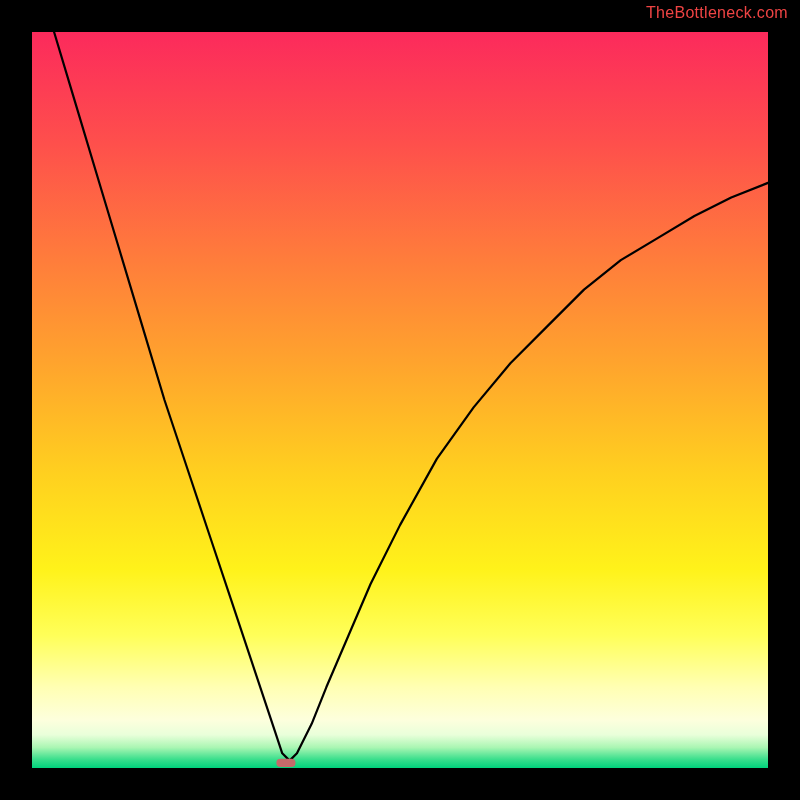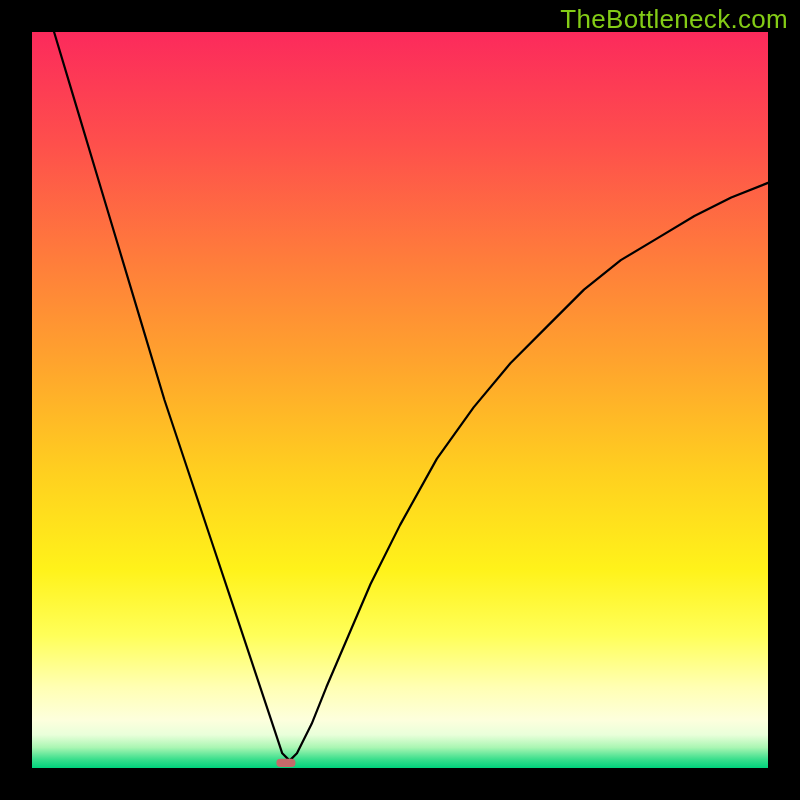--- a/index.html
+++ b/index.html
@@ -14,22 +14,22 @@
   .frame {
     position: relative;
     width: 800px;
     height: 800px;
     background: #000;
   }
   .watermark {
     position: absolute;
     top: 4px;
     right: 12px;
-    color: #84cc16;
-    font-size: 26px;
+    color: #ef4444;
+    font-size: 16px;
     font-weight: 500;
     letter-spacing: 0.3px;
     z-index: 10;
   }
   svg {
     position: absolute;
     top: 0;
     left: 0;
   }
 </style>

